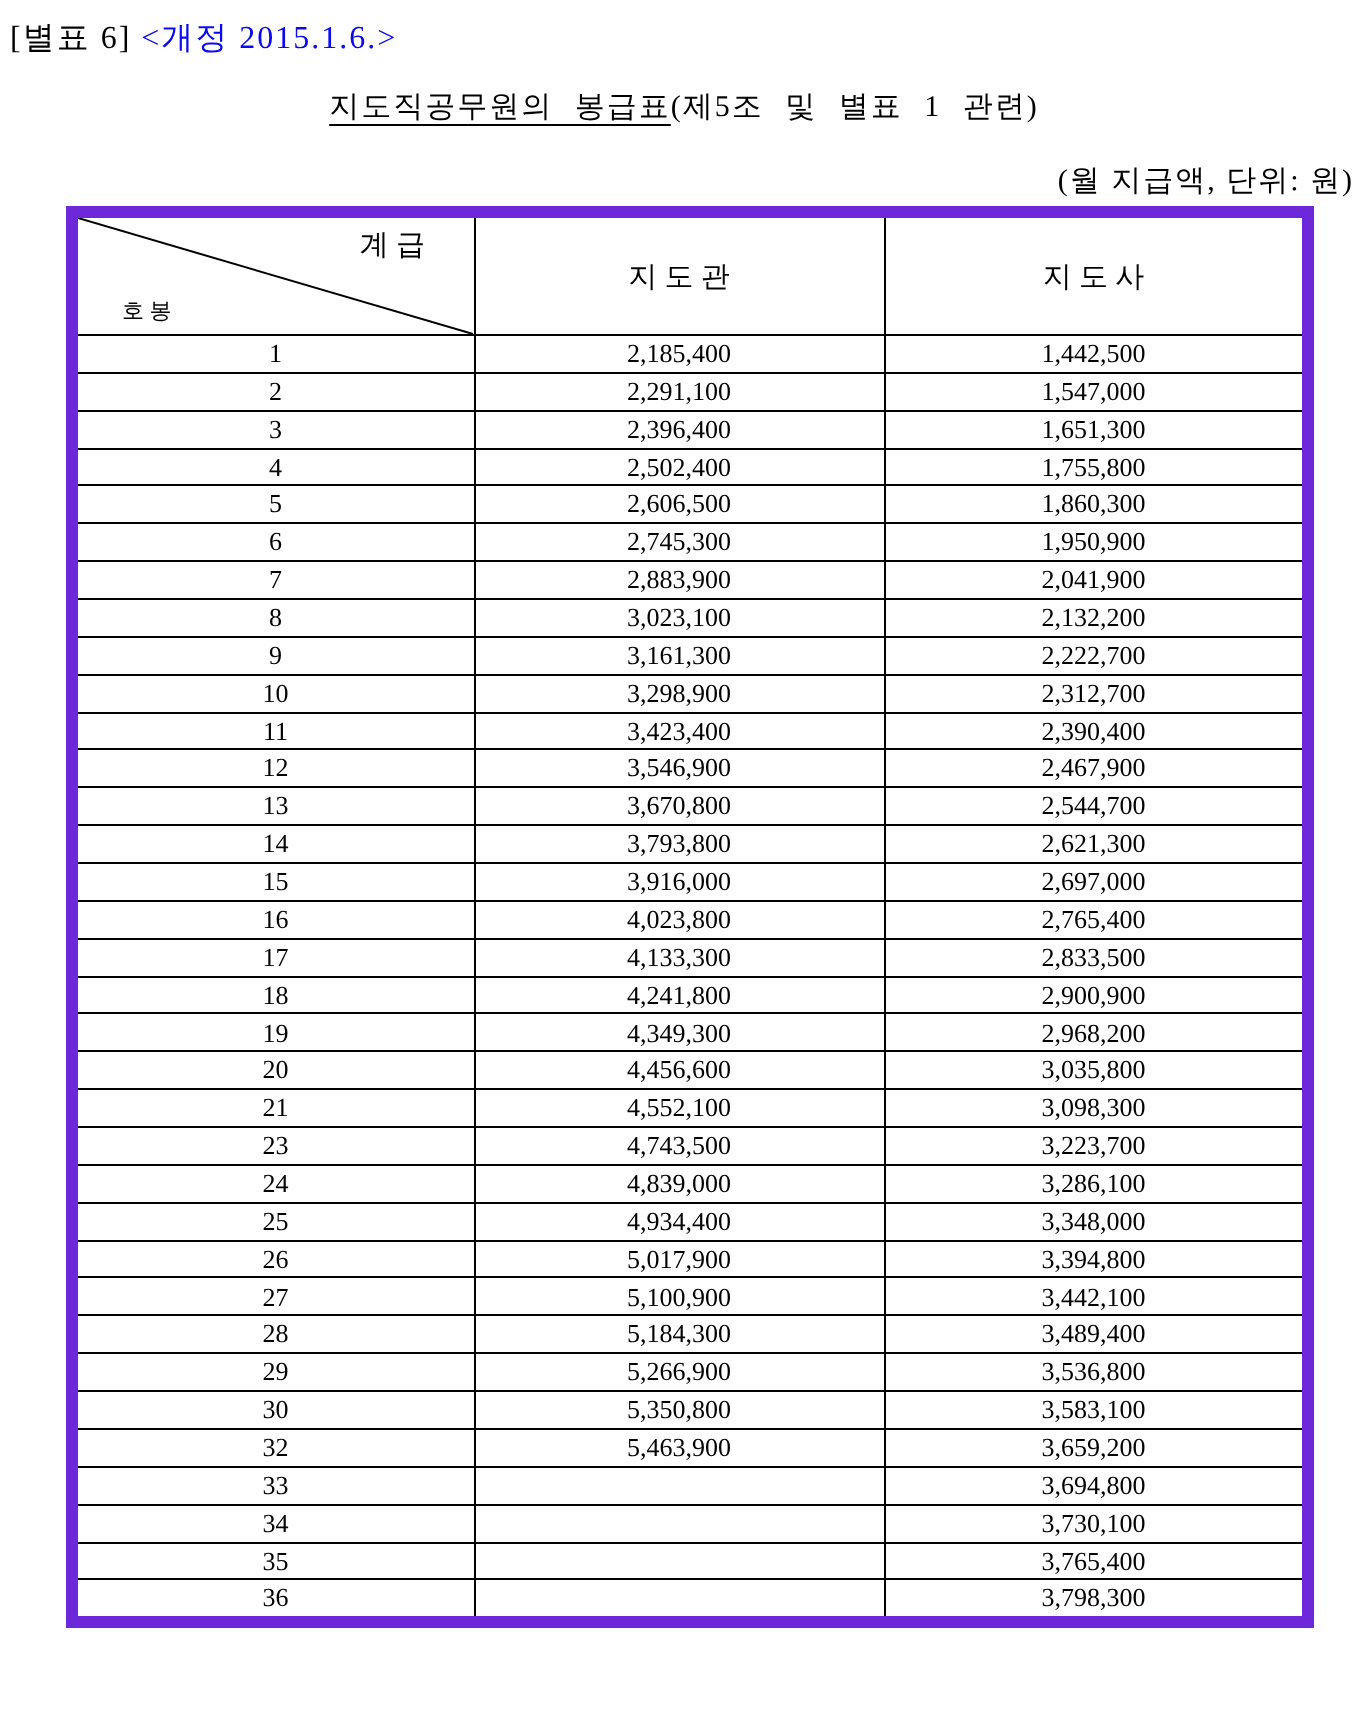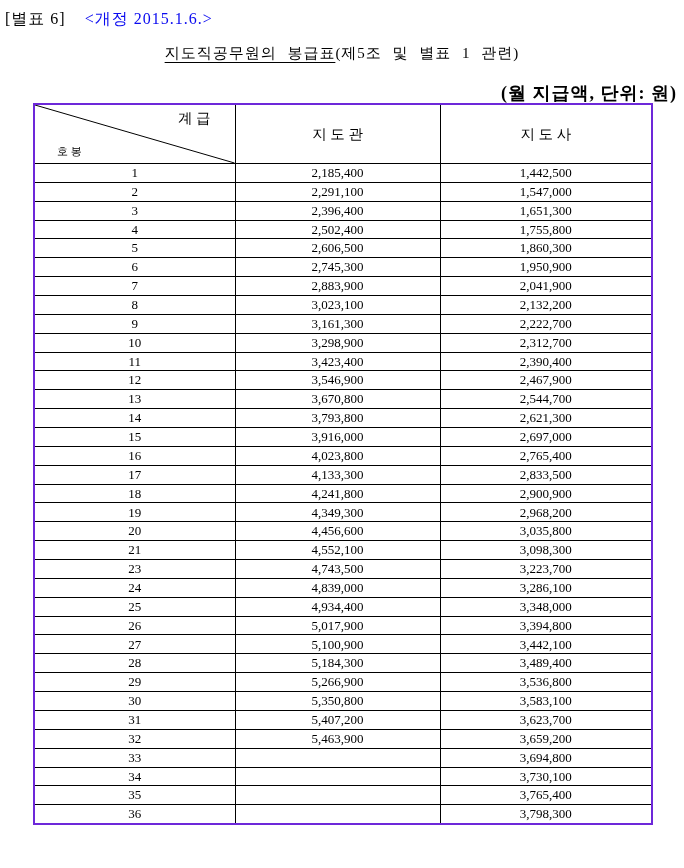--- a/index.html
+++ b/index.html
@@ -4,33 +4,33 @@
 <style>
   html,body{margin:0;padding:0;}
   body{
     width:684px;height:868px;position:relative;background:#ffffff;
     font-family:"Liberation Serif","DejaVu Serif",serif;color:#000;
     overflow:hidden;
   }
   .topline{
     position:absolute;left:5px;top:9px;font-size:16px;letter-spacing:1px;white-space:nowrap;
   }
-  .topline .rev{color:#0a0af0;margin-left:14px;}
+  .topline .rev{color:#0a0af0;margin-left:0;}
   .title{
     position:absolute;left:0;top:44px;width:100%;text-align:center;
     font-size:15px;letter-spacing:1px;word-spacing:6px;white-space:nowrap;
   }
   .title .u{text-decoration:underline;text-underline-offset:4px;}
   .unit-note{
-    position:absolute;right:7px;top:81px;font-size:18px;letter-spacing:1px;font-weight:bold;
+    position:absolute;right:7px;top:81px;font-size:15px;letter-spacing:1px;
   }
   table.salary{
     position:absolute;left:33px;top:103px;width:618px;
     border-collapse:collapse;table-layout:fixed;
-    border:2px solid #6d28d9;
+    border:6px solid #6d28d9;
   }
   table.salary th,table.salary td{
     border:1px solid #000;padding:0;margin:0;
     font-weight:normal;text-align:center;vertical-align:middle;
   }
   thead th{height:58px;font-size:14.5px;}
   .corner{position:relative;}
   .corner svg.diag{position:absolute;left:0;top:0;width:100%;height:100%;display:block;}
   .corner-top{position:absolute;top:4px;right:24px;font-size:14.5px;}
   .corner-bottom{position:absolute;bottom:4px;left:22px;font-size:11px;}
@@ -211,25 +211,20 @@
           <td>29</td>
           <td>5,266,900</td>
           <td>3,536,800</td>
         </tr>
         <tr>
           <td>30</td>
           <td>5,350,800</td>
           <td>3,583,100</td>
         </tr>
         <tr>
-          <td>31</td>
-          <td>5,407,200</td>
-          <td>3,623,700</td>
-        </tr>
-        <tr>
           <td>32</td>
           <td>5,463,900</td>
           <td>3,659,200</td>
         </tr>
         <tr>
           <td>33</td>
           <td></td>
           <td>3,694,800</td>
         </tr>
         <tr>

